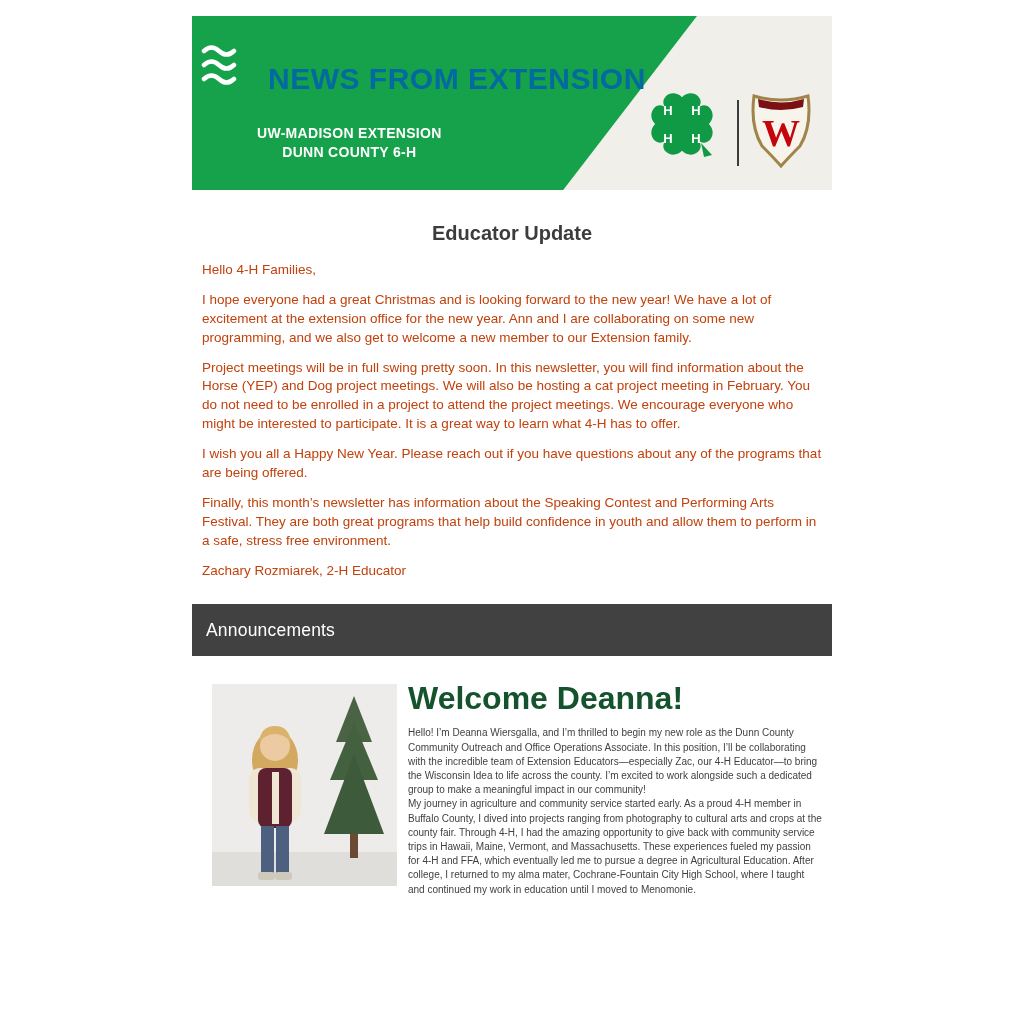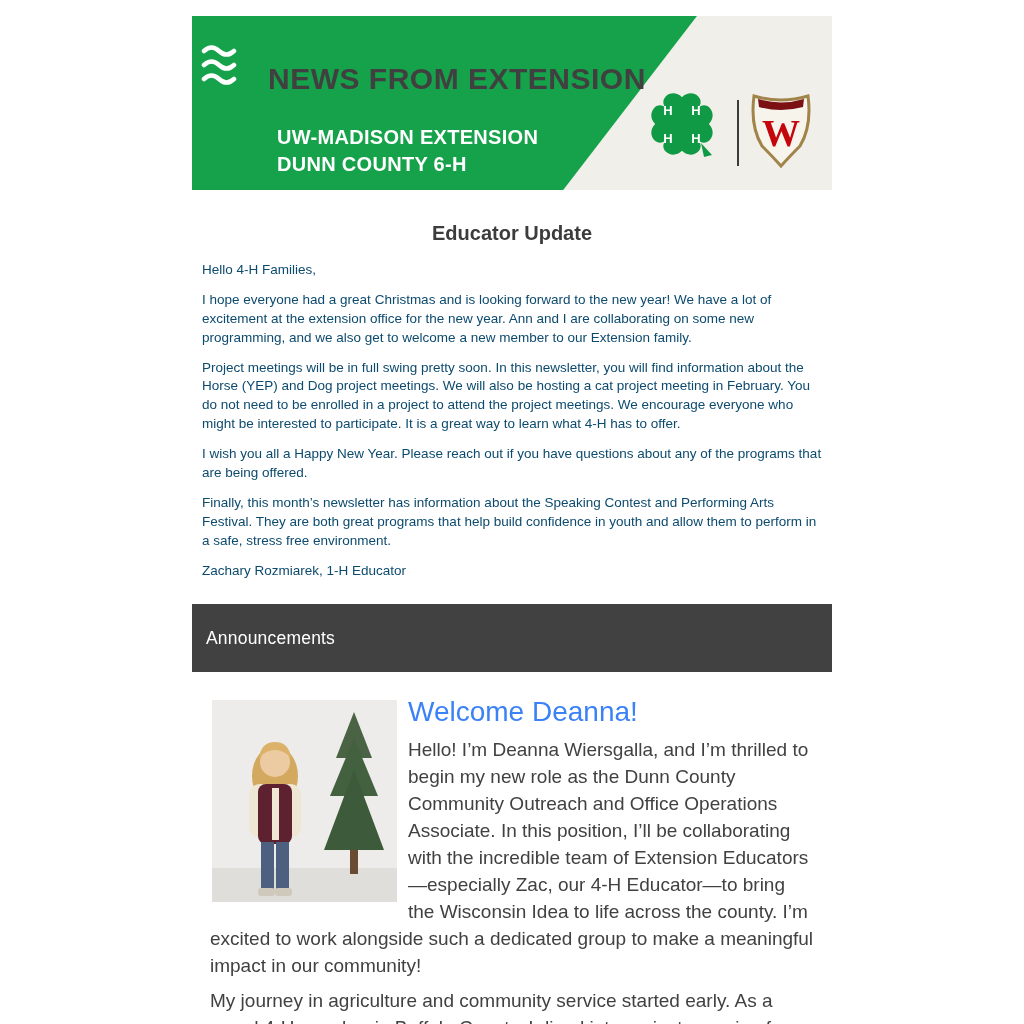--- a/index.html
+++ b/index.html
@@ -14,49 +14,49 @@
   
   .banner { position:relative; height:174px; background:#f1efe9; overflow:hidden; }
   .banner-green {
     position:absolute; top:0; left:0; width:100%; height:100%;
     background:#15a24a;
     clip-path:polygon(0 0, 78.9% 0, 58% 100%, 0 100%);
   }
   .waves { position:absolute; left:9px; top:25px; }
   .banner-title {
     position:absolute; left:76px; top:46px;
-    font-size:30px; font-weight:bold; color:#404040;
+    font-size:30px; font-weight:bold; color:#0369a1;
     letter-spacing:.5px; white-space:nowrap;
   }
   .banner-sub {
-    position:absolute; left:85px; top:108px;
-    font-size:20px; font-weight:bold; color:#ffffff;
-    line-height:1.35; letter-spacing:.3px;
+    position:absolute; left:65px; top:108px;
+    font-size:14px; font-weight:bold; color:#ffffff;
+    line-height:1.35; letter-spacing:.3px;text-align:center;
   }
   .clover { position:absolute; left:449px; top:68px; }
   .logo-divider { position:absolute; left:545px; top:84px; width:2px; height:66px; background:#3c3c3c; }
   .crest { position:absolute; left:556px; top:74px; }
 
   
   .edu { padding:0 10px; }
   .edu h1 { font-size:20px; font-weight:bold; color:#3c3c3c; text-align:center; margin:32px 0 16px; }
-  .edu p { font-size:13.5px; line-height:1.4; margin:0 0 11px; color:#0c4a6e; }
+  .edu p { font-size:13.5px; line-height:1.4; margin:0 0 11px; color:#c2410c; }
 
   
-  .ann-bar { margin-top:24px; height:68px; background:#414141; display:flex; align-items:center; }
+  .ann-bar { margin-top:24px; height:52px; background:#414141; display:flex; align-items:center; }
   .ann-bar span { color:#ffffff; font-size:17.5px; padding-left:14px; letter-spacing:.2px; }
 
   
   .welcome { padding:24px 10px 0; }
   .photo {
     float:left; width:185px; height:202px;
     margin:4px 11px 6px 10px; background:#edecea;
   }
-  .welcome h2 { font-size:28px; font-weight:400; color:#3b82f6; margin:0 0 9px; }
-  .welcome p { font-size:19px; line-height:1.42; margin:8px; color:#414141; }
+  .welcome h2 { font-size:32px; font-weight:700; color:#14532d; margin:0 0 9px; }
+  .welcome p { font-size:10px; line-height:1.42; margin:0; color:#414141; }
 </style>
 </head>
 <body>
 
 <div class="page">
 
   <div class="banner">
     <div class="banner-green"></div>
 
     <span class="waves">
@@ -103,21 +103,21 @@
     </span>
   </div>
 
   <div class="edu">
     <h1>Educator Update</h1>
     <p>Hello 4-H Families,</p>
     <p>I hope everyone had a great Christmas and is looking forward to the new year!  We have a lot of excitement at the extension office for the new year.  Ann and I are collaborating on  some new programming, and we also get to welcome a new member to our Extension family.</p>
     <p>Project meetings will be in full swing pretty soon.  In this newsletter, you will find information about the Horse (YEP) and Dog project meetings.  We will also be hosting a cat project meeting in February.  You do not need to be enrolled in a project to attend the project meetings.  We encourage everyone who might be interested to participate.  It is a great way to learn what 4-H has to offer.</p>
     <p>I wish you all a Happy New Year.  Please reach out if you have questions about any of the programs that are being offered.</p>
     <p>Finally, this month’s newsletter has information about the Speaking Contest and Performing Arts Festival.  They are both great programs that help build confidence in youth and allow them to perform in a safe, stress free environment.</p>
-    <p>Zachary Rozmiarek, 1-H Educator</p>
+    <p>Zachary Rozmiarek, 2-H Educator</p>
   </div>
 
   <div class="ann-bar">
     <span>Announcements</span>
   </div>
 
   <div class="welcome">
 
     <div class="photo">
       <svg width="185" height="202" viewBox="0 0 185 202">

